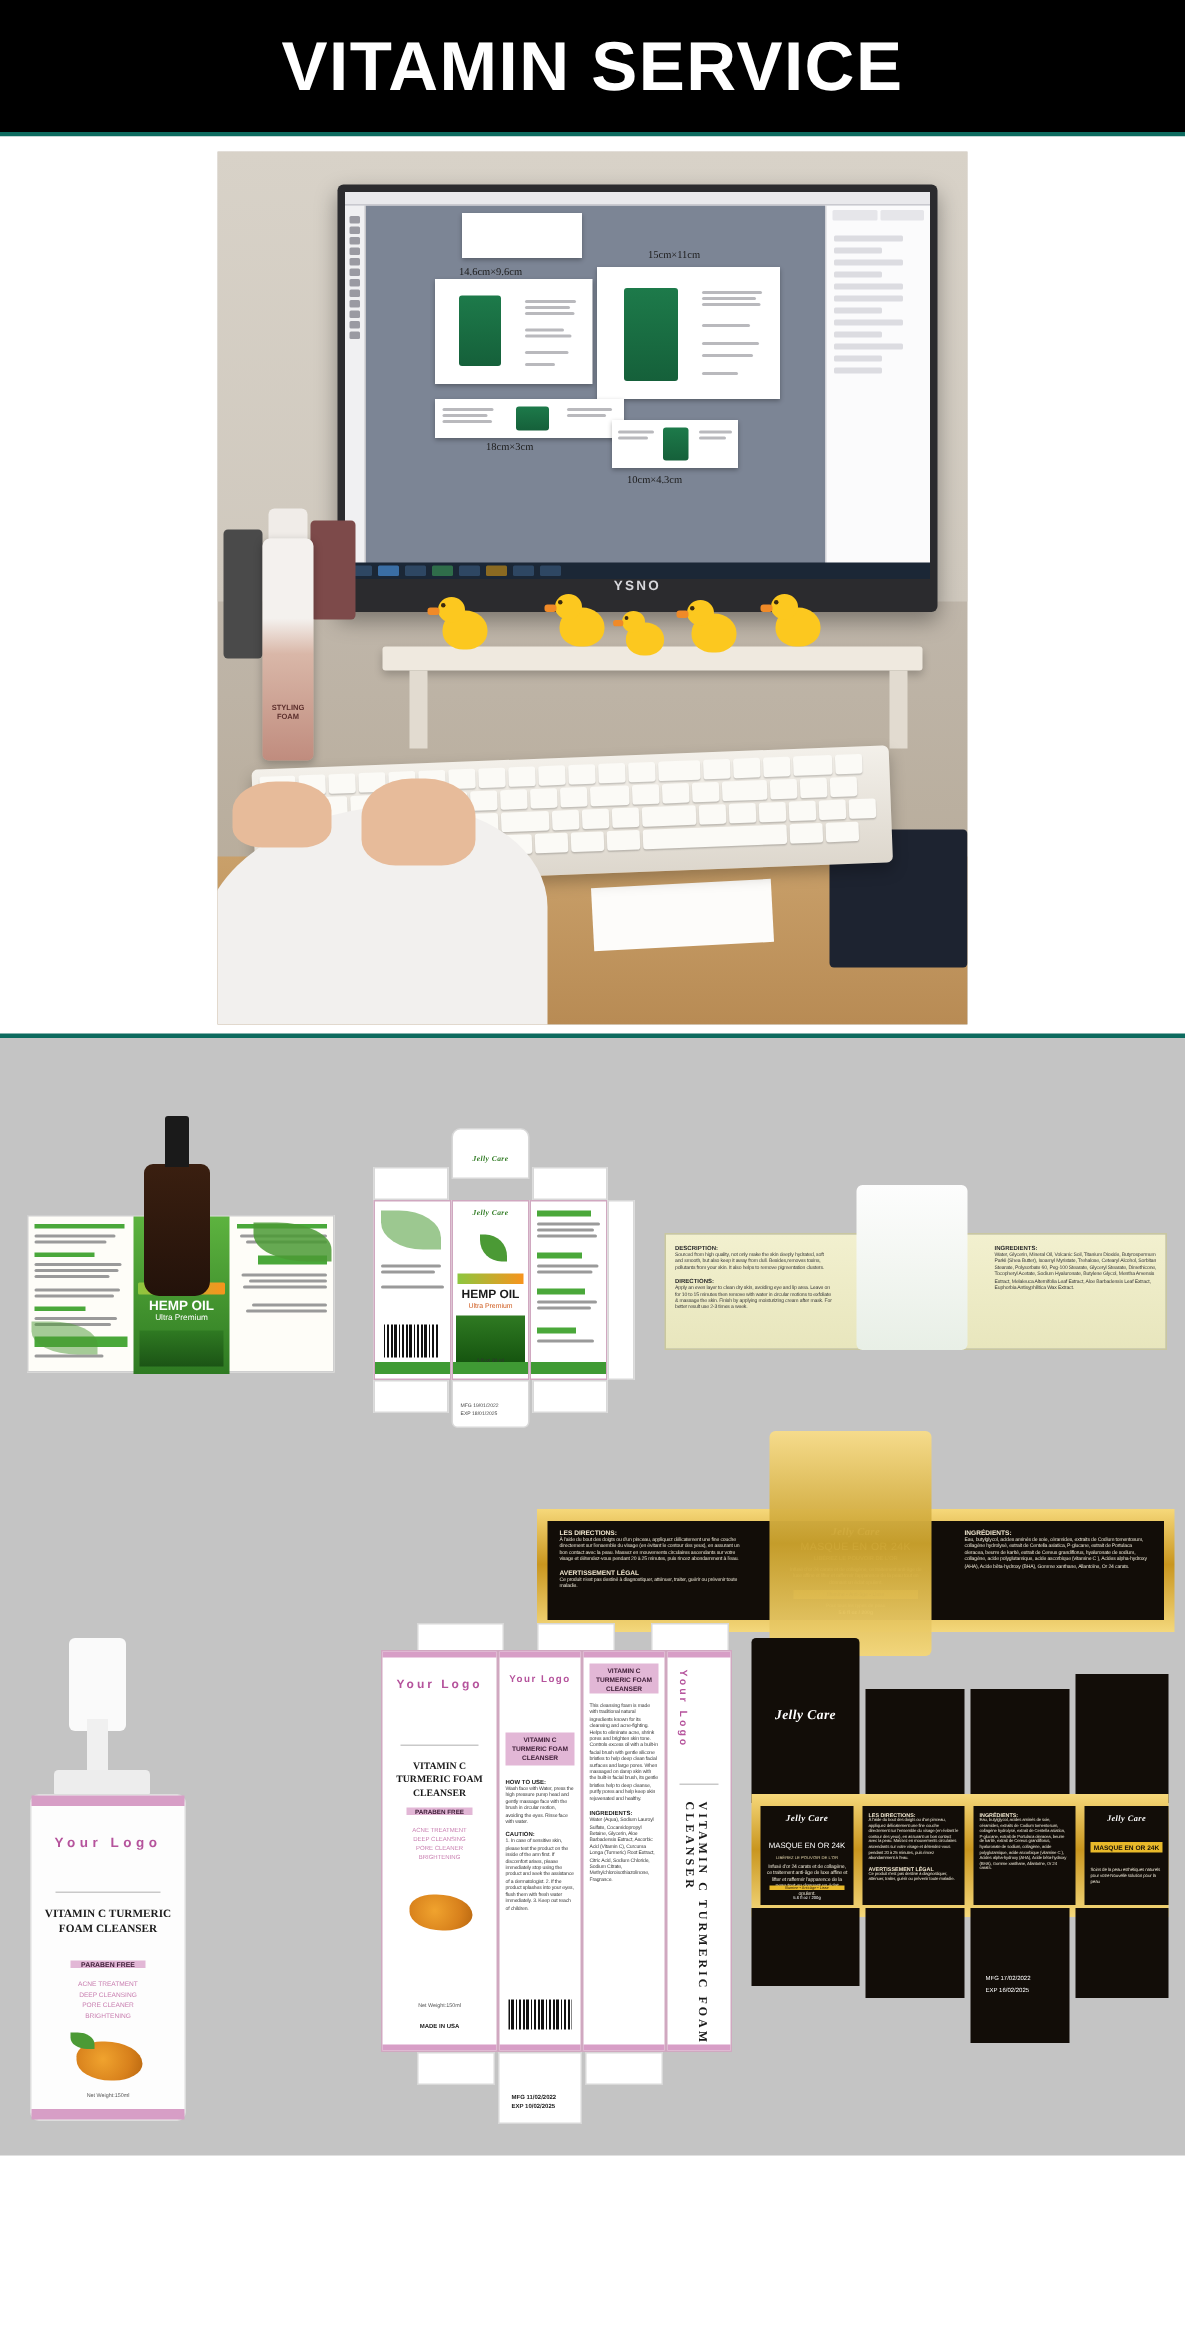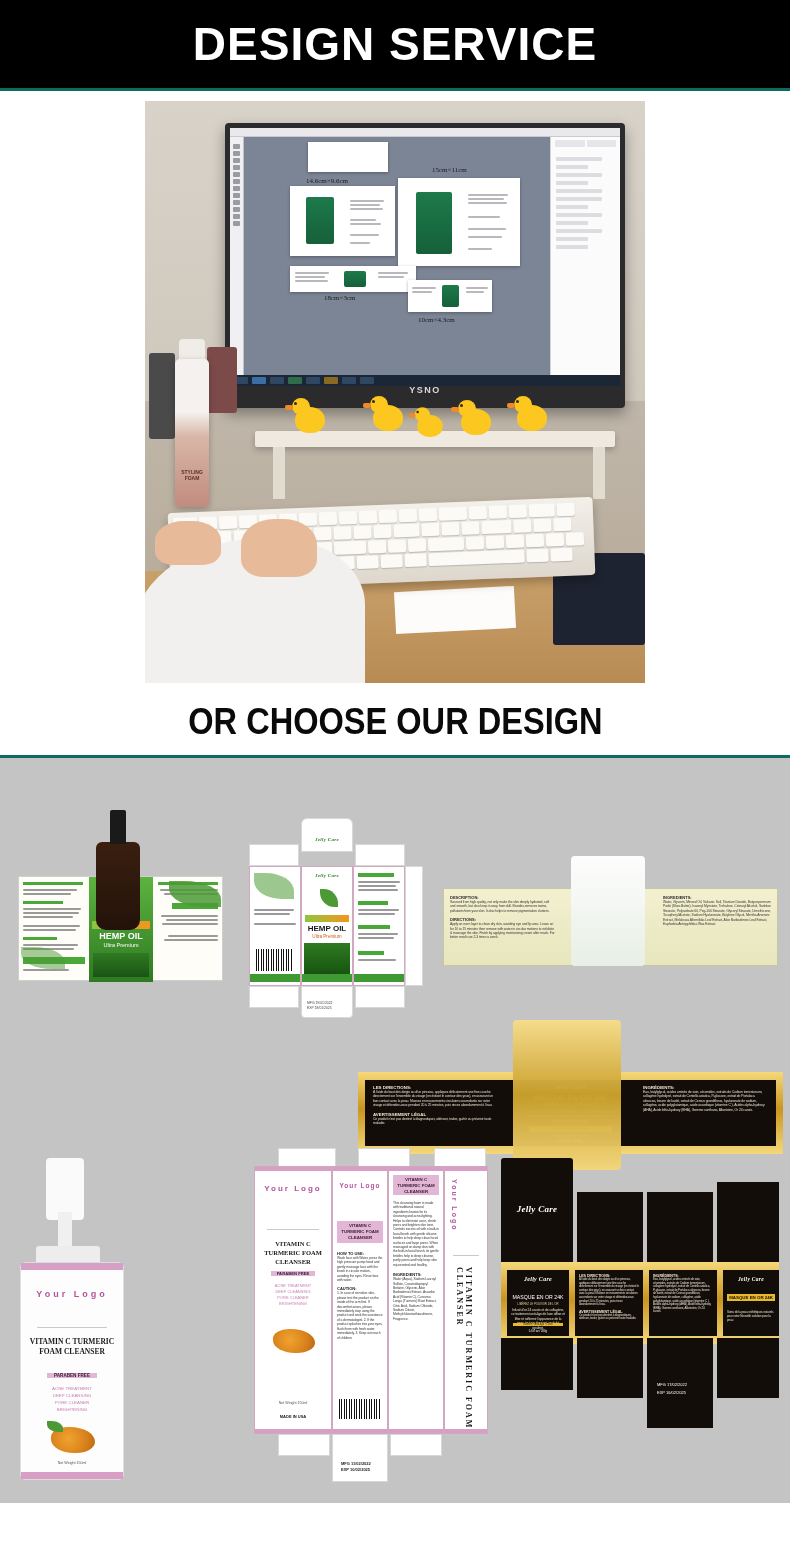--- a/index.html
+++ b/index.html
@@ -159,21 +159,21 @@
               border-radius:40% 60% 45% 55%; }
   .leaf-green { position:absolute; background:#4b9a35; border-radius:0 70% 0 70%; }
   .avocado { position:absolute; background:#5f8f3a; border-radius:50% 50% 48% 48%; }
 </style>
 </head>
 <body>
 
 <div class="page">
 
   <div class="banner">
-    <div class="banner-title">DESIGN SERVICE</div>
+    <div class="banner-title">VITAMIN SERVICE</div>
   </div>
 
   <div class="teal-rule"></div>
 
   <div class="photo-wrap">
    <div class="photo">
     <div class="wall"></div>
 
     <div class="monitor">
       <div class="screen">
@@ -385,23 +385,20 @@
           <div class="key"></div>
           <div class="key"></div>
           <div class="key"></div>
     </div>
     <div class="arm"></div>
     <div class="hand" style="left:10px; top:420px; width:66px; height:44px;"></div>
     <div class="hand" style="left:96px; top:418px; width:76px; height:58px;"></div>
    </div>
   </div>
 
-  <div class="sub-head">
-    <div class="sub-head-title">OR CHOOSE OUR DESIGN</div>
-  </div>
   <div class="teal-rule"></div>
 
   <div class="gallery">
 
     <div class="g-item" style="left:18px; top:118px; width:205px; height:105px;">
       <div class="hemp-label" style="position:absolute; inset:0;">
         <div class="hemp-green-block" style="left:4px; top:5px; width:60px; height:3px;"></div>
         <div class="txt-line" style="left:4px; top:12px; width:54px;"></div>
         <div class="txt-line" style="left:4px; top:16px; width:48px;"></div>
         <div class="hemp-green-block" style="left:4px; top:24px; width:40px; height:3px;"></div>

